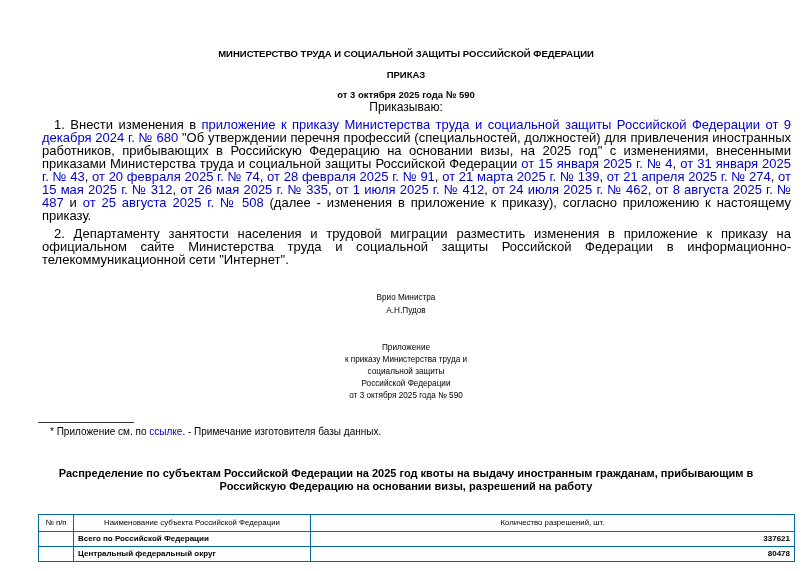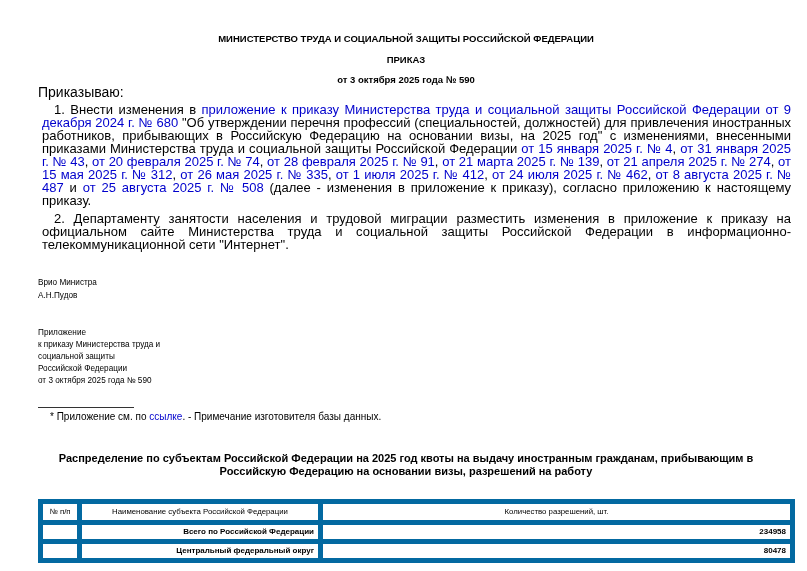--- a/index.html
+++ b/index.html
@@ -1,44 +1,44 @@
 <!DOCTYPE html>
 <html><head>
 <meta charset="utf-8">
 <style>
   html,body{margin:0;padding:0;background:#e8e8e8;}
   .page{
     width:807px;height:571px;background:#fff;box-sizing:border-box;
-    padding:33px 12px 0 38px;overflow:hidden;position:relative;
+    padding:48px 12px 0 38px;overflow:hidden;position:relative;
     font-family:"Liberation Sans","DejaVu Sans",sans-serif;color:#000;
   }
   .tx{margin-right:21px;}
   .center{text-align:center;}
   .b{font-weight:bold;}
   .hline{font-size:9.5px;line-height:12px;}
   .mt9{margin-top:9px;} .mt8{margin-top:8px;}
   .doc-title{font-size:9.5px;line-height:12px;margin-top:8px;margin-bottom:26px;}
   .lnk{color:#0000cc;}
-  .body-line{font-size:14px;line-height:13px;}
+  .body-line{font-size:12px;line-height:13px;text-align:center;}
   .para{font-size:13px;line-height:13px;text-align:justify;text-indent:12px;margin:4px;}
   .p2{margin-top:5px;}
-  .rightblock{text-align:left;font-size:8.2px;line-height:12.5px;}
+  .rightblock{text-align:center;font-size:8.2px;line-height:12.5px;}
   .sig{margin-top:26px;}
   .annex{margin-top:25px;line-height:12px;}
   .blue-heading{color:#0000cc;font-size:9.6px;line-height:13px;font-weight:bold;margin-top:17px;}
   .foot-rule{width:96px;border-top:1px solid #333;margin-top:20px;height:0;}
   .footnote{font-size:10px;line-height:11px;margin-top:3px;padding-left:12px;}
   .black-heading{font-size:11px;line-height:13px;font-weight:bold;margin-top:30px;}
   table.quota{border-collapse:collapse;width:100%;margin-top:21px;border:1px solid #444;}
-  table.quota th,table.quota td{border:5px solid #0369a1;padding:1px 4px;vertical-align:top;margin-top:14px;}
+  table.quota th,table.quota td{border:1px solid #0369a1;padding:1px 4px;vertical-align:top;margin-top:14px;}
   table.quota th{font-size:7.8px;font-weight:normal;text-align:center;line-height:10px;padding-top:3px;padding-bottom:3px;}
   th.c-num{width:26px;}
   th.c-name{width:228px;}
   td.c-num{height:12px;}
-  td.c-name{font-size:8px;font-weight:bold;text-align:right;line-height:12px;}
+  td.c-name{font-size:8px;font-weight:bold;text-align:left;line-height:12px;}
   td.c-val{font-size:8px;font-weight:bold;text-align:right;line-height:12px;}
 </style>
 </head>
 <body>
 
 <div class="page">
 
   <div class="center b hline tx">МИНИСТЕРСТВО ТРУДА И СОЦИАЛЬНОЙ ЗАЩИТЫ РОССИЙСКОЙ ФЕДЕРАЦИИ</div>
   <div class="center b hline mt9 tx">ПРИКАЗ</div>
   <div class="center b hline mt8 tx">от 3 октября 2025 года № 590</div>
@@ -73,21 +73,21 @@
       <tr>
         <th class="c-num">№ п/п</th>
         <th class="c-name">Наименование субъекта Российской Федерации</th>
         <th class="c-val">Количество разрешений, шт.</th>
       </tr>
     </thead>
     <tbody>
         <tr>
           <td class="c-num"></td>
           <td class="c-name">Всего по Российской Федерации</td>
-          <td class="c-val">234958</td>
+          <td class="c-val">337621</td>
         </tr>
         <tr>
           <td class="c-num"></td>
           <td class="c-name">Центральный федеральный округ</td>
           <td class="c-val">80478</td>
         </tr>
       </tbody>
   </table>
 
 </div>

